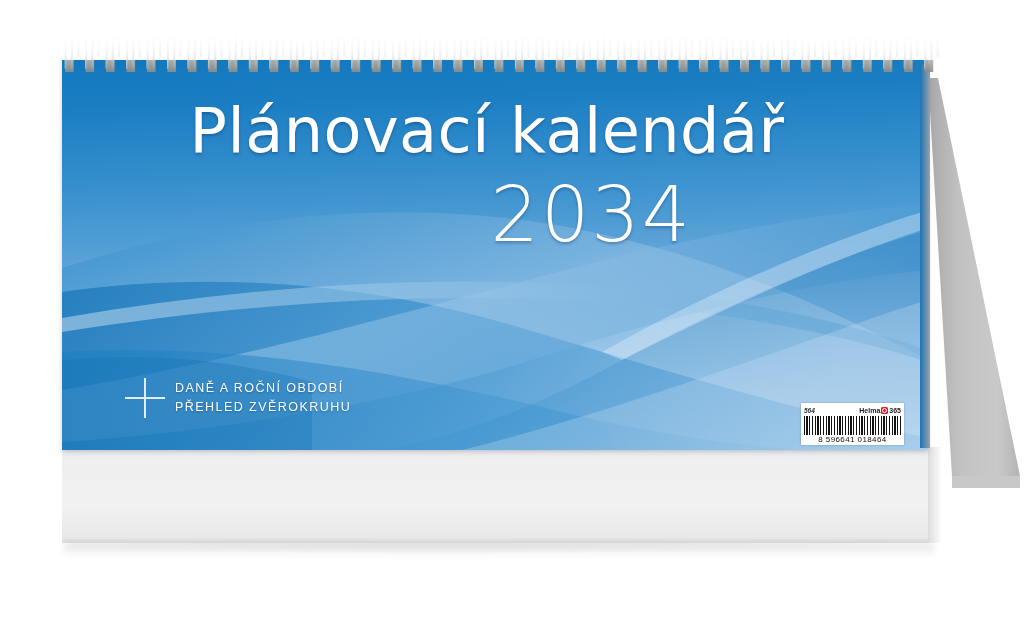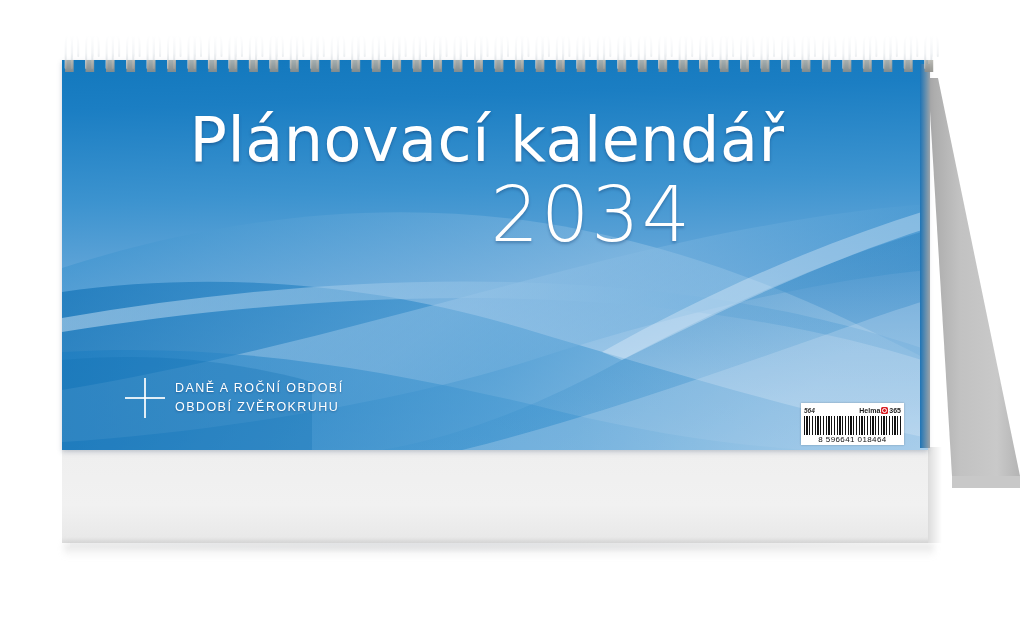--- a/index.html
+++ b/index.html
@@ -50,21 +50,20 @@
   .waves{position:absolute;inset:0;}
   .waves svg{display:block;width:100%;height:100%;}
 
   
   .title{
     position:absolute;left:0;right:16px;top:34px;text-align:center;
     color:#ffffff;font-size:62px;letter-spacing:.5px;font-weight:400;
     text-shadow:0 2px 3px rgba(20,60,110,.45);
     font-family:"DejaVu Sans","Liberation Sans",sans-serif;
     z-index:6;
-    margin-top:9px;
   }
   .year{
     position:absolute;right:236px;top:110px;
     color:#ffffff;font-size:76px;font-weight:300;letter-spacing:2px;
     text-shadow:0 2px 3px rgba(20,60,110,.40);
     font-family:"DejaVu Sans","Liberation Sans",sans-serif;
     z-index:6;
   }
 
   
@@ -203,21 +202,21 @@
       </svg>
     </div>
 
     <div class="title">Plánovací kalendář</div>
     <div class="year">2034</div>
 
     <div class="features">
       <span class="plus"></span>
       <span class="feat-lines">
         <span>DANĚ A ROČNÍ OBDOBÍ</span>
-        <span>OBDOBÍ ZVĚROKRUHU</span>
+        <span>PŘEHLED ZVĚROKRUHU</span>
       </span>
     </div>
 
     <div class="barcode">
       <div class="bc-top">
         <span class="bc-code">564</span>
         <span class="bc-brand">
           <span class="bn">Helma</span>
           <span class="dot">
               <i></i>

